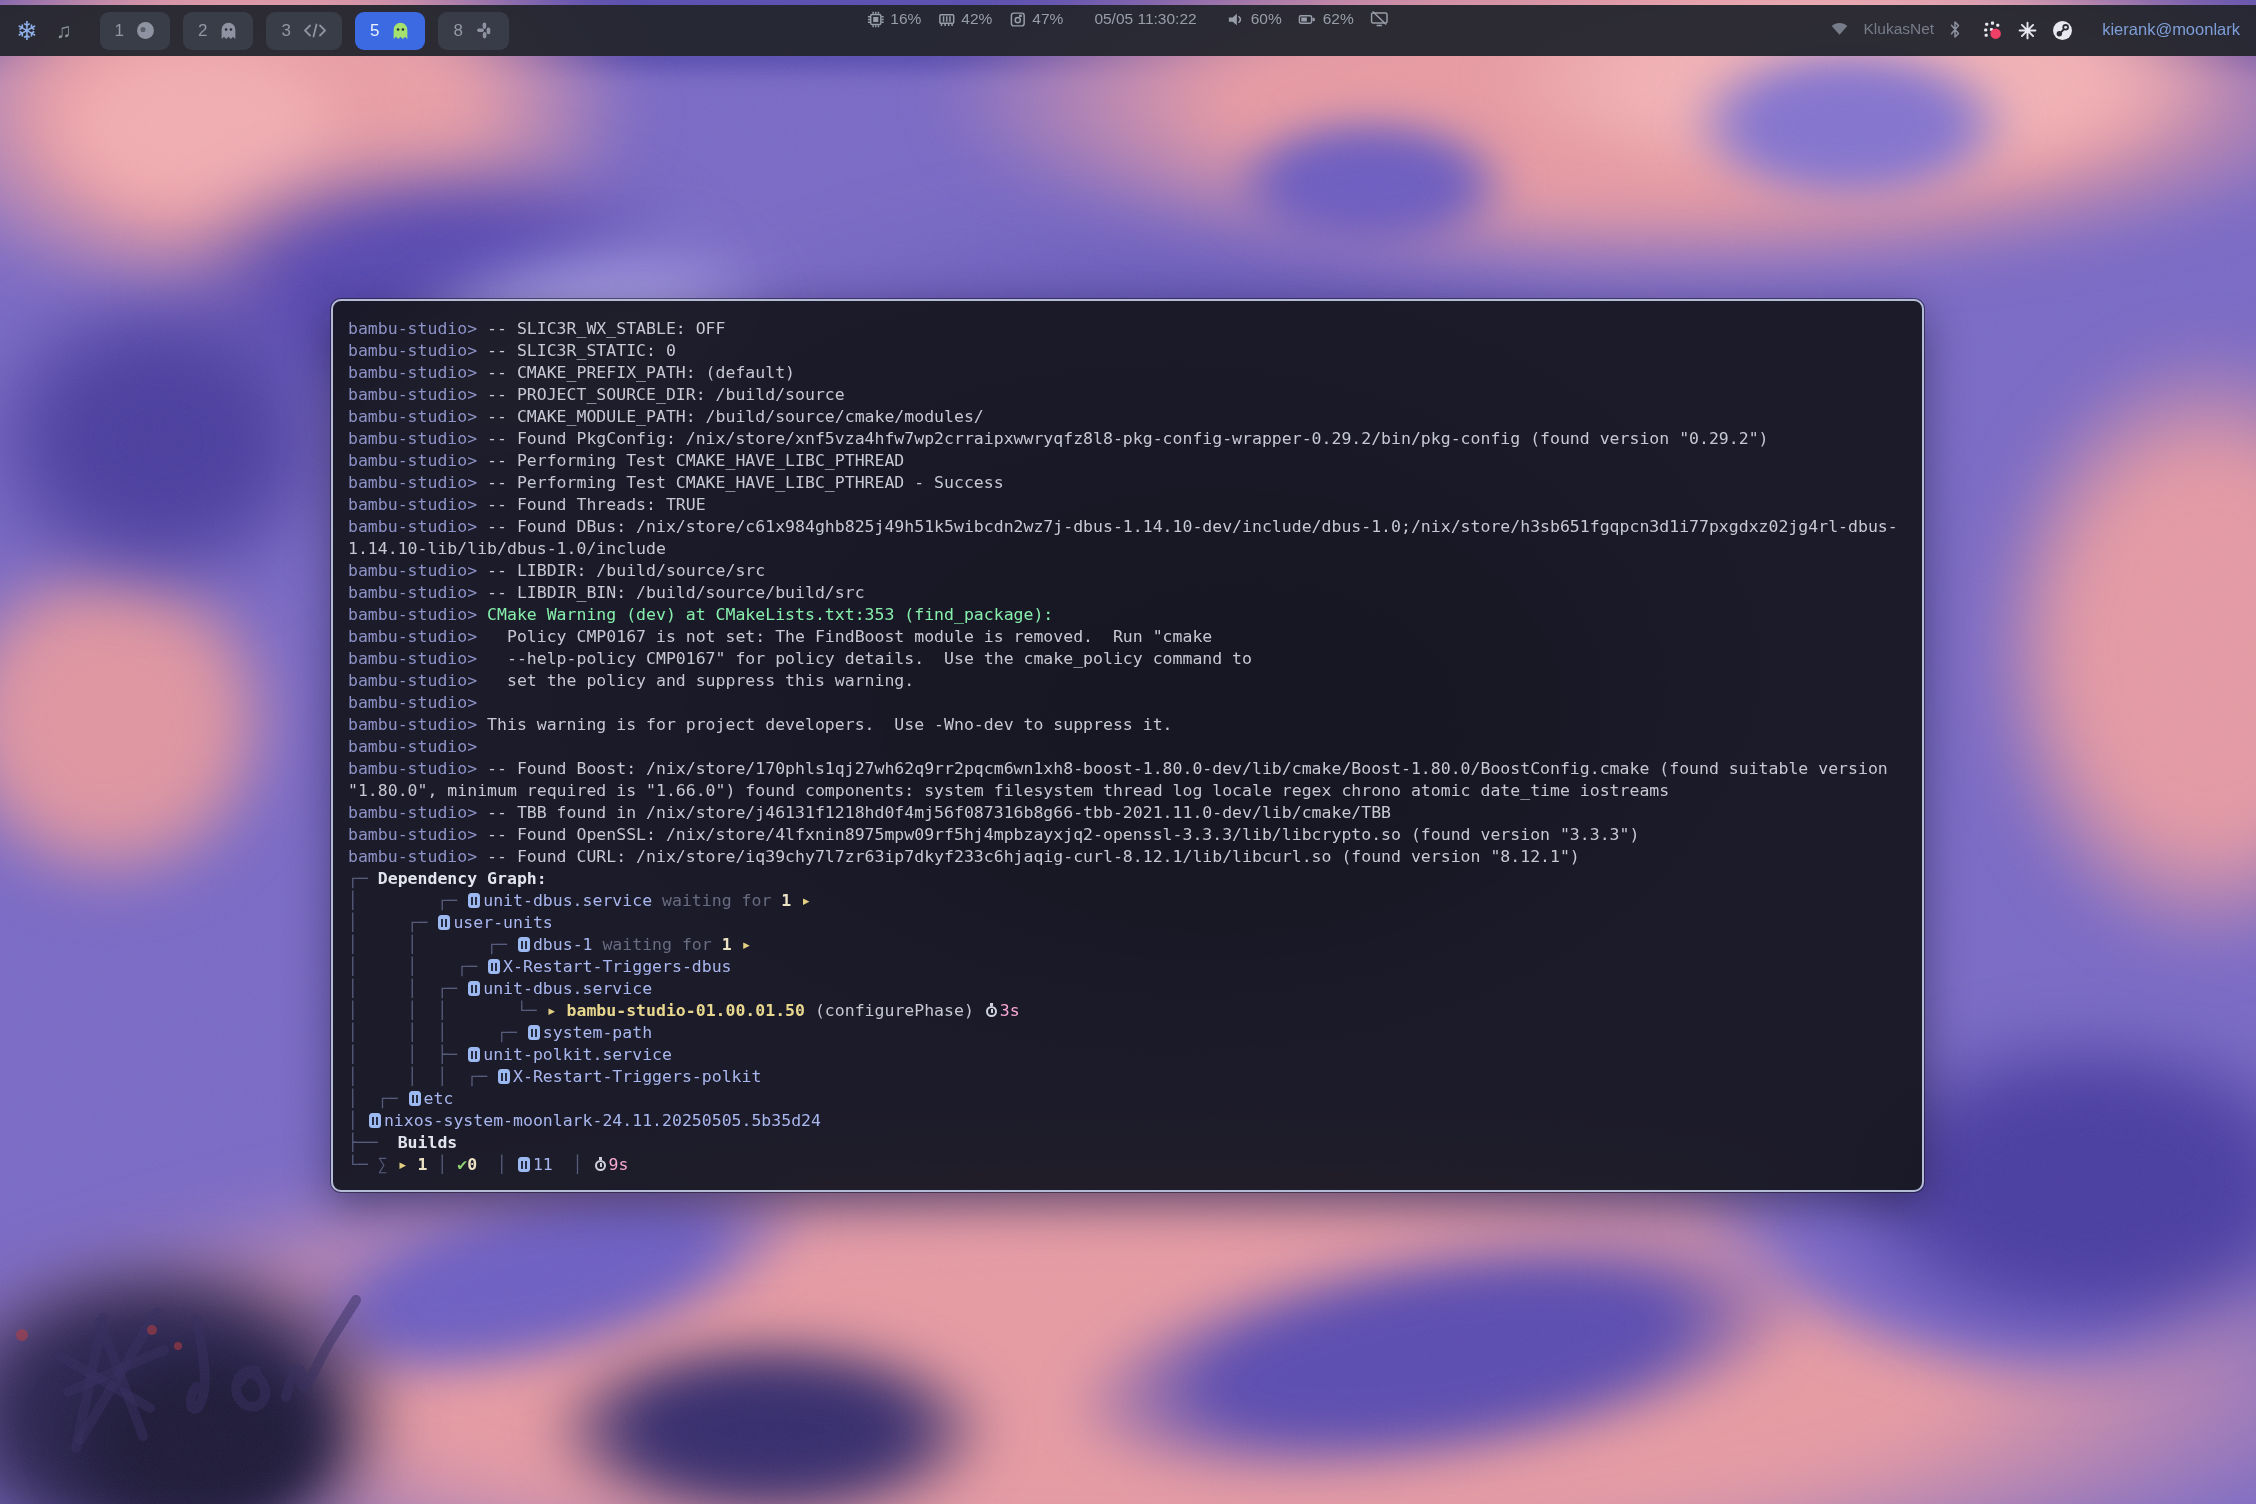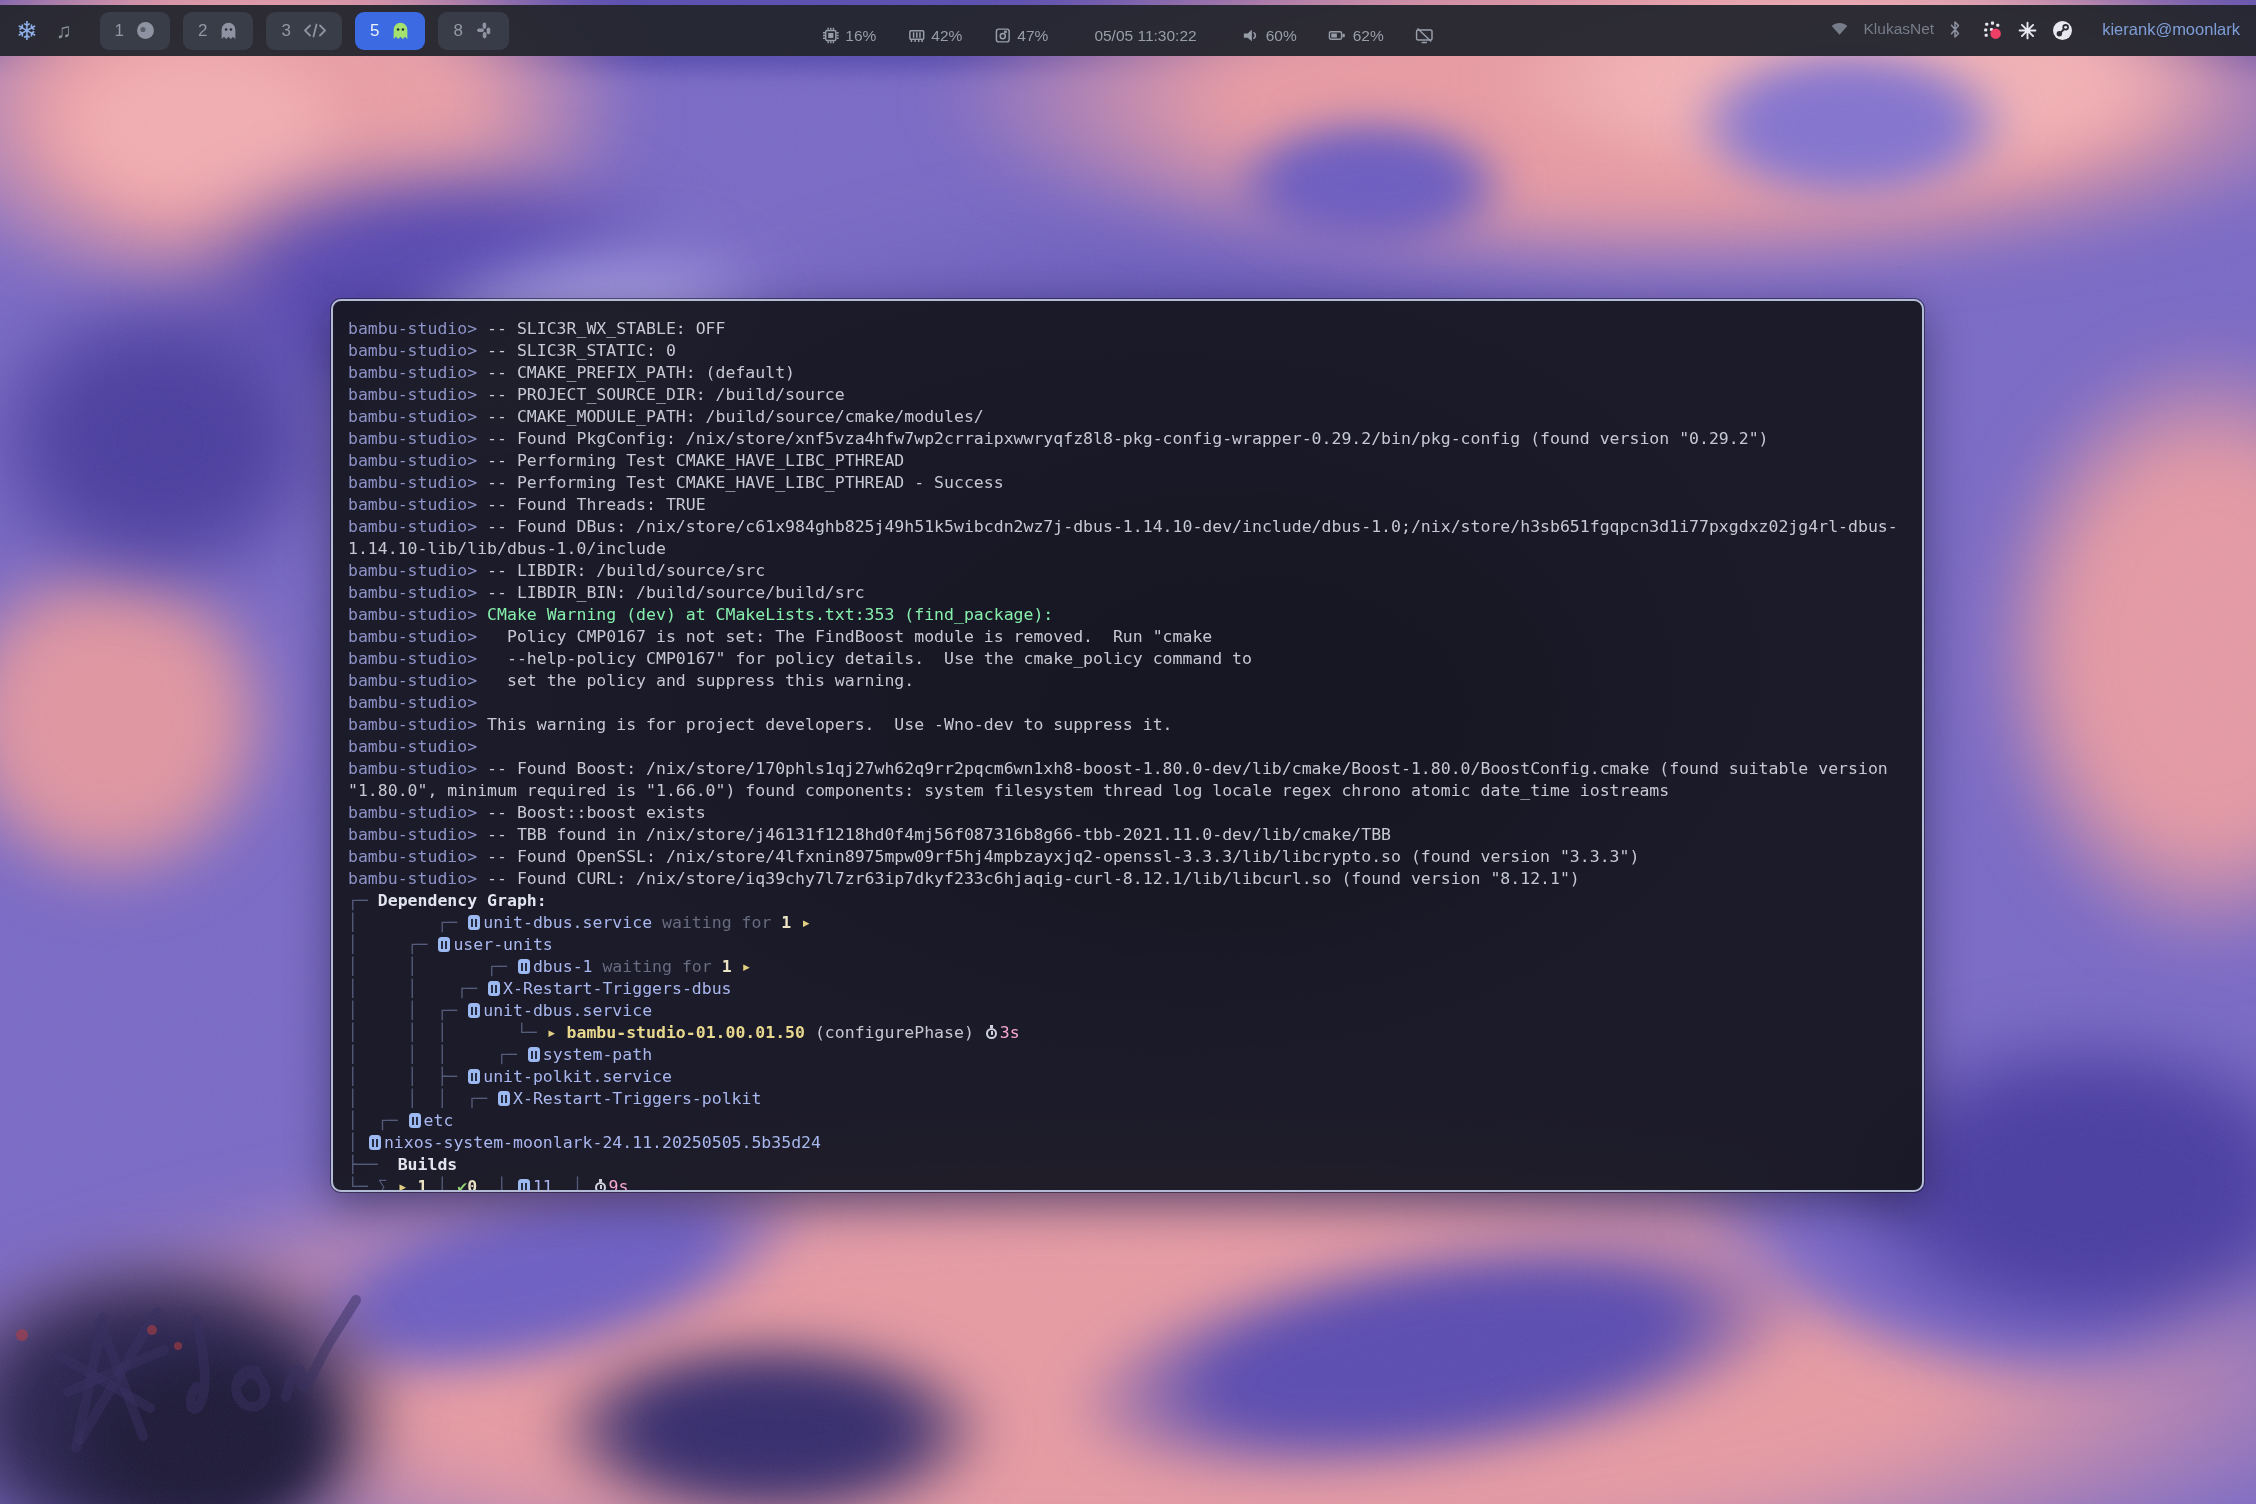--- a/index.html
+++ b/index.html
@@ -43,21 +43,21 @@
   .music { font-size:21px; color:#8d93a0; line-height:1; }
   #workspaces { display:flex; align-items:center; gap:13px; margin-left:10px; }
   .ws { display:flex; align-items:center; gap:12px; height:38px; padding:0 15px;
         border-radius:9px; background:rgba(62,68,80,.72); cursor:default; }
   .ws .wsnum { font-size:17px; color:#9298a5; }
   .ws .wsicon { color:#8d93a0; display:flex; }
   .ws.active { background:#3b6ae3; }
   .ws.active .wsnum { color:#eef2fb; }
   .ws.active .wsicon { color:#a3e26f; }
   .bar-center { position:absolute; left:50%; top:5px; height:51px; transform:translateX(-50%);
-                display:flex; align-items:center; gap:32px; font-size:15.5px; color:#989ea9; }
+                display:flex; align-items:flex-start; gap:17px; font-size:15.5px; color:#989ea9; }
   .stat { display:flex; align-items:center; gap:6px; }
   .stat svg { display:block; }
   .clock { margin:0 14px; }
   .bar-right { margin-left:auto; display:flex; align-items:flex-start; gap:15px; }
   .ssid { color:#767c89; font-size:15.5px; }
   .wifi { color:#767c89; display:flex; }
   .bt { color:#8b919e; display:flex; }
   .tray { display:flex; align-items:center; gap:15px; margin-left:6px; }
   .tray span { display:flex; }
   .user { color:#7e9ed8; font-size:16.5px; margin-left:14px; }
@@ -332,21 +332,20 @@
         <div class="tl"><span class="s-prompt">bambu-studio&gt;</span><span class="s-body"> -- LIBDIR_BIN: /build/source/build/src</span></div>
         <div class="tl"><span class="s-prompt">bambu-studio&gt;</span><span class="s-warn"> CMake Warning (dev) at CMakeLists.txt:353 (find_package):</span></div>
         <div class="tl"><span class="s-prompt">bambu-studio&gt;</span><span class="s-body">   Policy CMP0167 is not set: The FindBoost module is removed.  Run "cmake</span></div>
         <div class="tl"><span class="s-prompt">bambu-studio&gt;</span><span class="s-body">   --help-policy CMP0167" for policy details.  Use the cmake_policy command to</span></div>
         <div class="tl"><span class="s-prompt">bambu-studio&gt;</span><span class="s-body">   set the policy and suppress this warning.</span></div>
         <div class="tl"><span class="s-prompt">bambu-studio&gt;</span></div>
         <div class="tl"><span class="s-prompt">bambu-studio&gt;</span><span class="s-body"> This warning is for project developers.  Use -Wno-dev to suppress it.</span></div>
         <div class="tl"><span class="s-prompt">bambu-studio&gt;</span></div>
         <div class="tl"><span class="s-prompt">bambu-studio&gt;</span><span class="s-body"> -- Found Boost: /nix/store/170phls1qj27wh62q9rr2pqcm6wn1xh8-boost-1.80.0-dev/lib/cmake/Boost-1.80.0/BoostConfig.cmake (found suitable version</span></div>
         <div class="tl"><span class="s-body">"1.80.0", minimum required is "1.66.0") found components: system filesystem thread log locale regex chrono atomic date_time iostreams</span></div>
-        <div class="tl"><span class="s-prompt">bambu-studio&gt;</span><span class="s-body"> -- Boost::boost exists</span></div>
         <div class="tl"><span class="s-prompt">bambu-studio&gt;</span><span class="s-body"> -- TBB found in /nix/store/j46131f1218hd0f4mj56f087316b8g66-tbb-2021.11.0-dev/lib/cmake/TBB</span></div>
         <div class="tl"><span class="s-prompt">bambu-studio&gt;</span><span class="s-body"> -- Found OpenSSL: /nix/store/4lfxnin8975mpw09rf5hj4mpbzayxjq2-openssl-3.3.3/lib/libcrypto.so (found version "3.3.3")</span></div>
         <div class="tl"><span class="s-prompt">bambu-studio&gt;</span><span class="s-body"> -- Found CURL: /nix/store/iq39chy7l7zr63ip7dkyf233c6hjaqig-curl-8.12.1/lib/libcurl.so (found version "8.12.1")</span></div>
         <div class="tl"><span class="s-tree">┌─ </span><span class="s-head">Dependency Graph:</span></div>
         <div class="tl"><span class="s-tree">│        ┌─ </span><span class="ip"></span><span class="s-svc">unit-dbus.service</span><span class="s-dim"> waiting for </span><span class="s-num">1</span><span class="s-body"> </span><span class="s-arrow">▸</span></div>
         <div class="tl"><span class="s-tree">│     ┌─ </span><span class="ip"></span><span class="s-svc">user-units</span></div>
         <div class="tl"><span class="s-tree">│     │       ┌─ </span><span class="ip"></span><span class="s-svc">dbus-1</span><span class="s-dim"> waiting for </span><span class="s-num">1</span><span class="s-body"> </span><span class="s-arrow">▸</span></div>
         <div class="tl"><span class="s-tree">│     │    ┌─ </span><span class="ip"></span><span class="s-svc">X-Restart-Triggers-dbus</span></div>
         <div class="tl"><span class="s-tree">│     │  ┌─ </span><span class="ip"></span><span class="s-svc">unit-dbus.service</span></div>
         <div class="tl"><span class="s-tree">│     │  │       └─ </span><span class="s-arrow">▸ </span><span class="s-build">bambu-studio-01.00.01.50</span><span class="s-phase"> (configurePhase) </span><span class="ic"></span><span class="s-time">3s</span></div>

